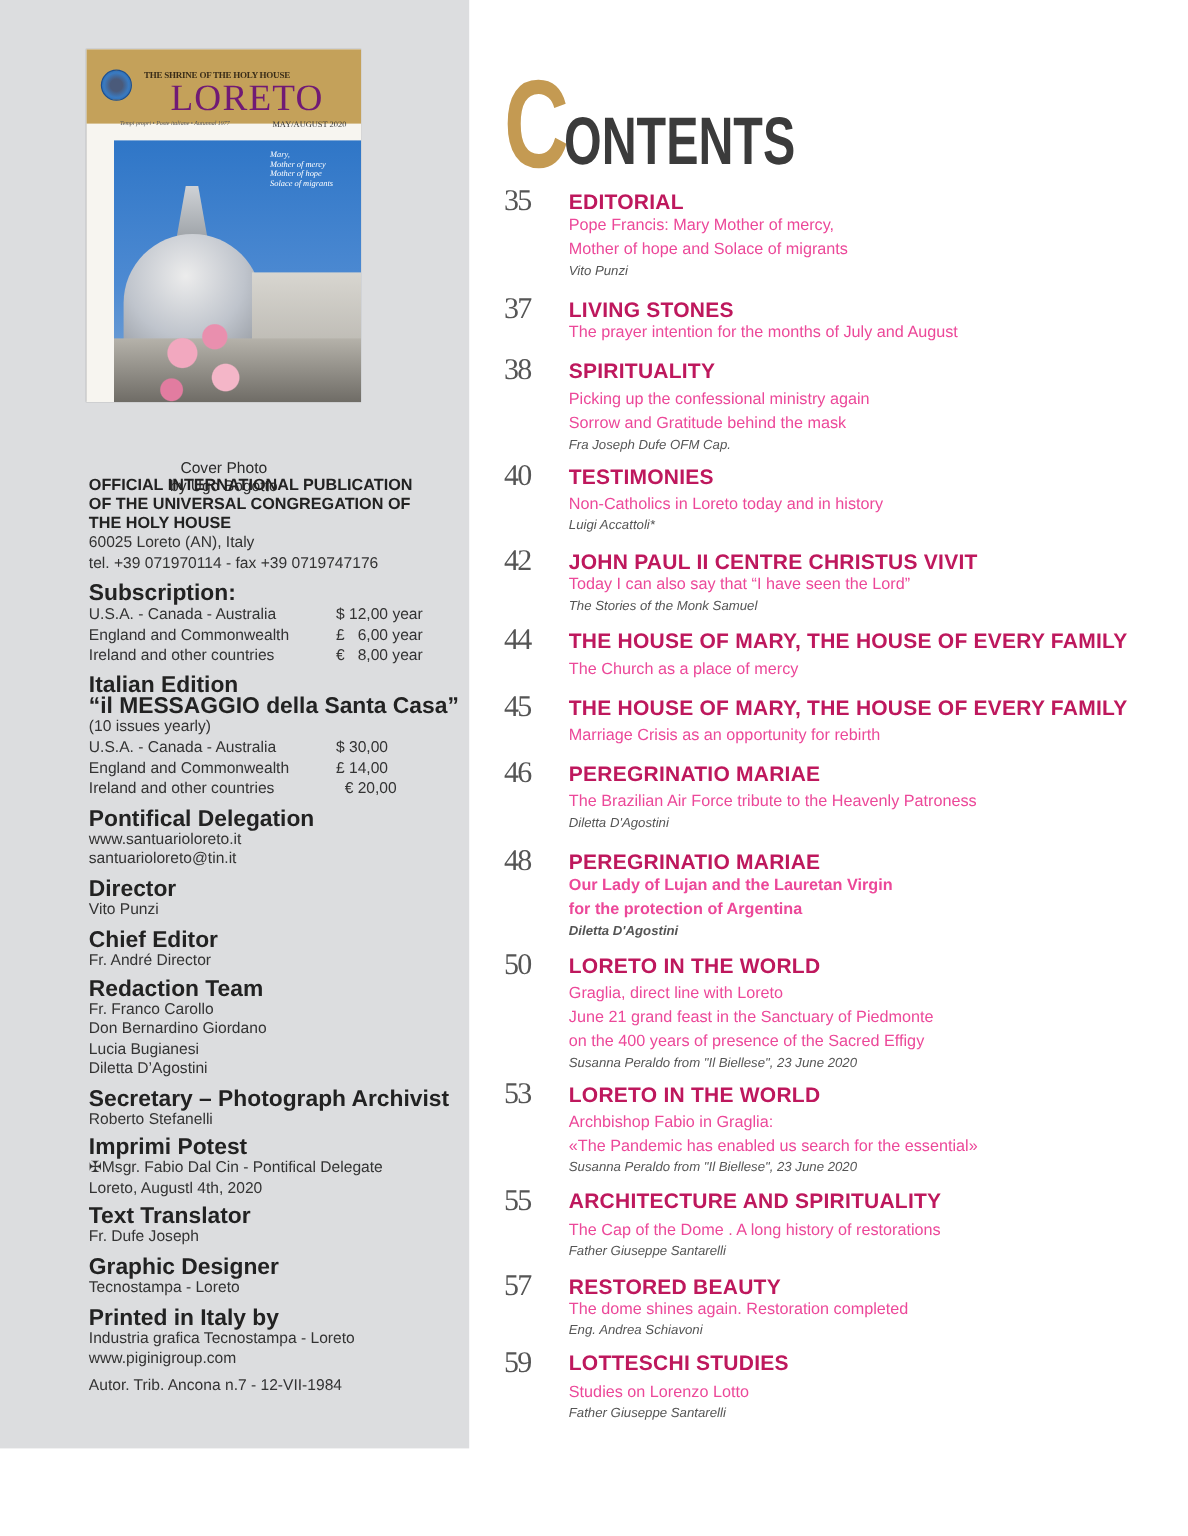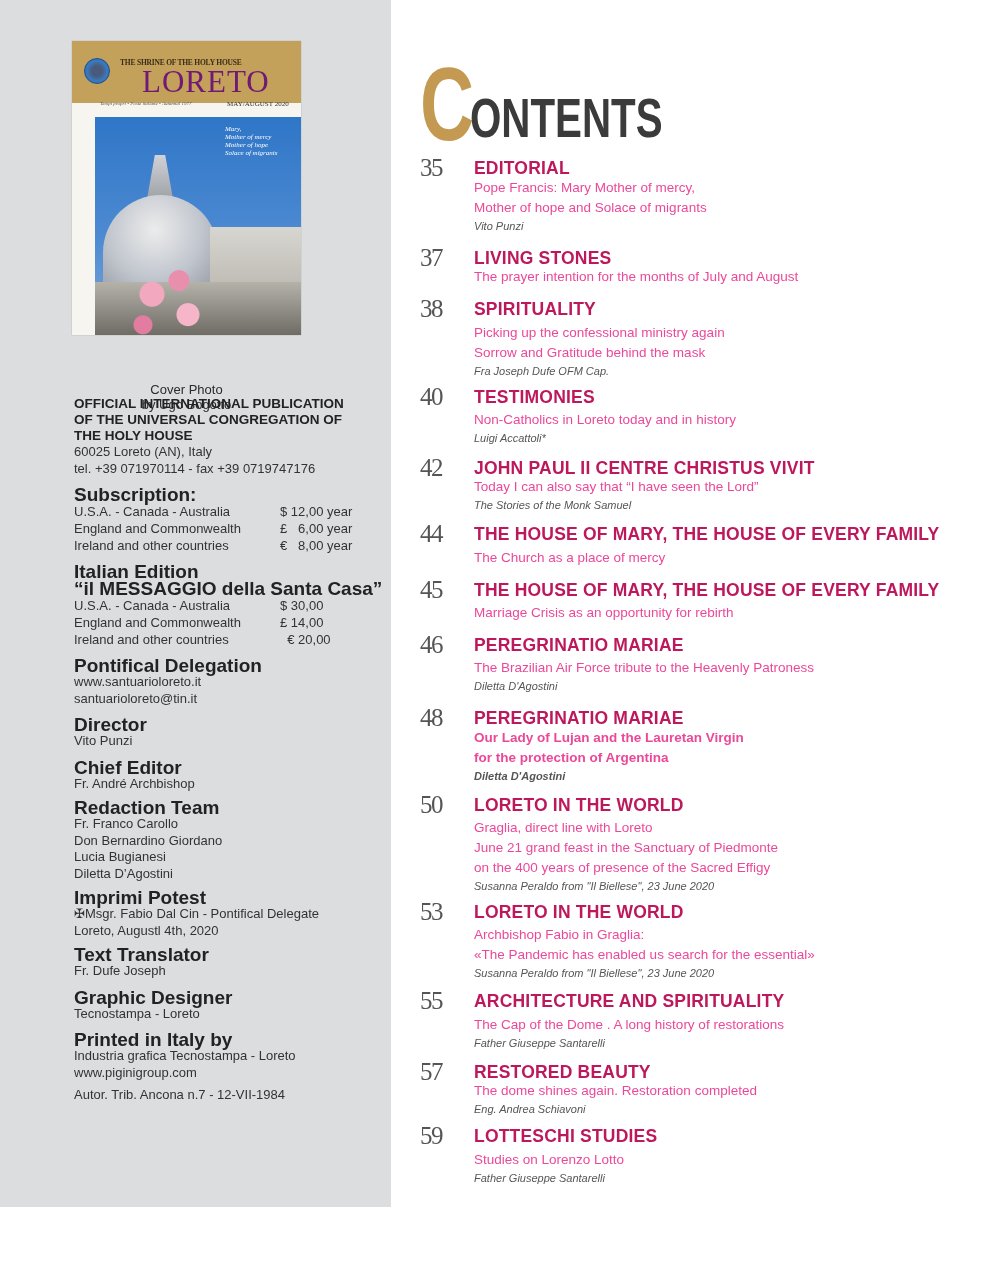--- a/index.html
+++ b/index.html
@@ -157,20 +157,21 @@
       </div>
     <div class="price-row">
         <span class="cn">Ireland and other countries</span>
         <span class="pr">€   8,00 year</span>
       </div>
   </div>
 
   <div class="mh-block">
     <div class="mh-head">Italian Edition</div>
     <div class="mh-head">“il MESSAGGIO della Santa Casa”</div>
+    <div class="mh-line">(10 issues yearly)</div>
     <div class="price-row">
         <span class="cn">U.S.A. - Canada - Australia</span>
         <span class="pr">$ 30,00</span>
       </div>
     <div class="price-row">
         <span class="cn">England and Commonwealth</span>
         <span class="pr">£ 14,00</span>
       </div>
     <div class="price-row">
         <span class="cn">Ireland and other countries</span>
@@ -184,31 +185,35 @@
     <div class="mh-line">santuarioloreto@tin.it</div>
   </div>
 
   <div class="mh-block">
     <div class="mh-head">Director</div>
     <div class="mh-line">Vito Punzi</div>
   </div>
 
   <div class="mh-block">
     <div class="mh-head">Chief Editor</div>
-    <div class="mh-line">Fr. André Archbishop</div>
+    <div class="mh-line">Fr. André Director</div>
   </div>
 
   <div class="mh-block" style="margin-top:7px;">
     <div class="mh-head">Redaction Team</div>
     <div class="mh-line">Fr. Franco Carollo</div>
     <div class="mh-line">Don Bernardino Giordano</div>
     <div class="mh-line">Lucia Bugianesi</div>
     <div class="mh-line">Diletta D’Agostini</div>
   </div>
 
+  <div class="mh-block">
+    <div class="mh-head">Secretary – Photograph Archivist</div>
+    <div class="mh-line">Roberto Stefanelli</div>
+  </div>
 
   <div class="mh-block" style="margin-top:7px;">
     <div class="mh-head">Imprimi Potest</div>
     <div class="mh-line">✠Msgr. Fabio Dal Cin - Pontifical Delegate</div>
     <div class="mh-line">Loreto, Augustl 4th, 2020</div>
   </div>
 
   <div class="mh-block" style="margin-top:7px;">
     <div class="mh-head">Text Translator</div>
     <div class="mh-line">Fr. Dufe Joseph</div>

